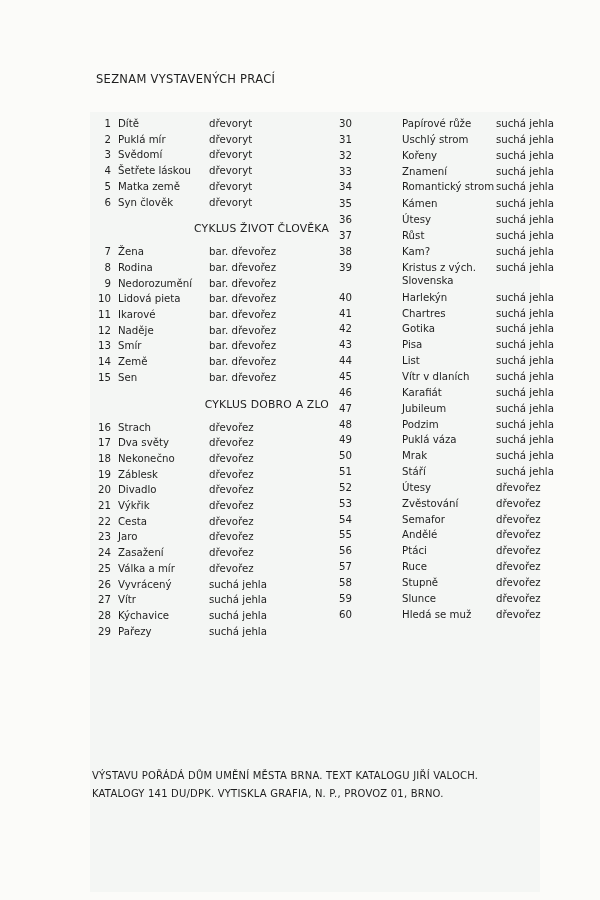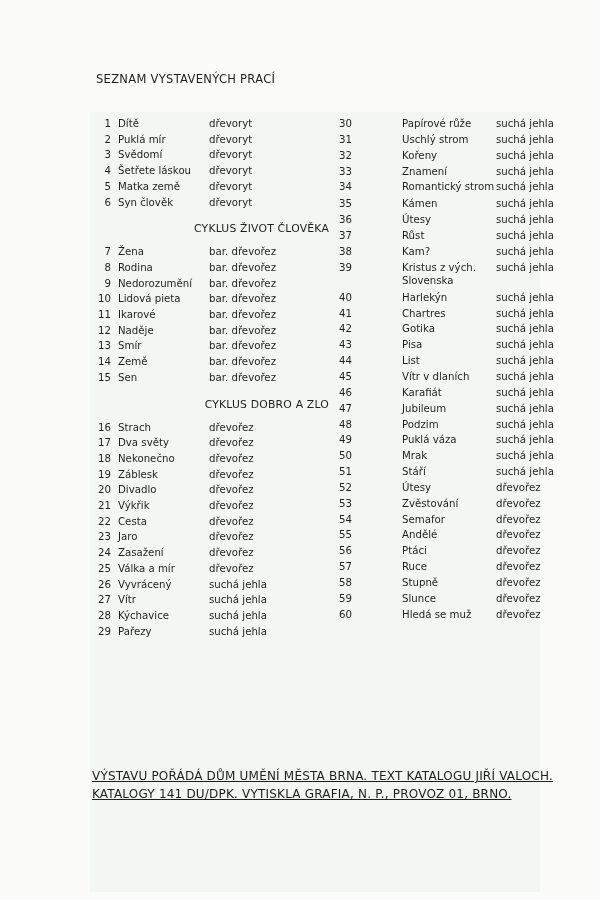--- a/index.html
+++ b/index.html
@@ -58,25 +58,24 @@
       margin: 12px 0 9px 0;
       white-space: nowrap;
       text-align: right;
     }
     .col.right .row { line-height: 15.85px; }
     .footer {
       position: absolute;
       left: 92px;
       top: 767px;
       width: 450px;
-      font-size: 12px;
+      font-size: 10px;
       line-height: 18px;
       letter-spacing: 0.2px;
       text-align: justify;
-      text-decoration: underline;
     }
     .footer div { white-space: nowrap; }
   </style>
 </head>
 <body>
 
 <div class="panel"></div>
 
 <div class="title">SEZNAM VYSTAVENÝCH PRACÍ</div>
 

